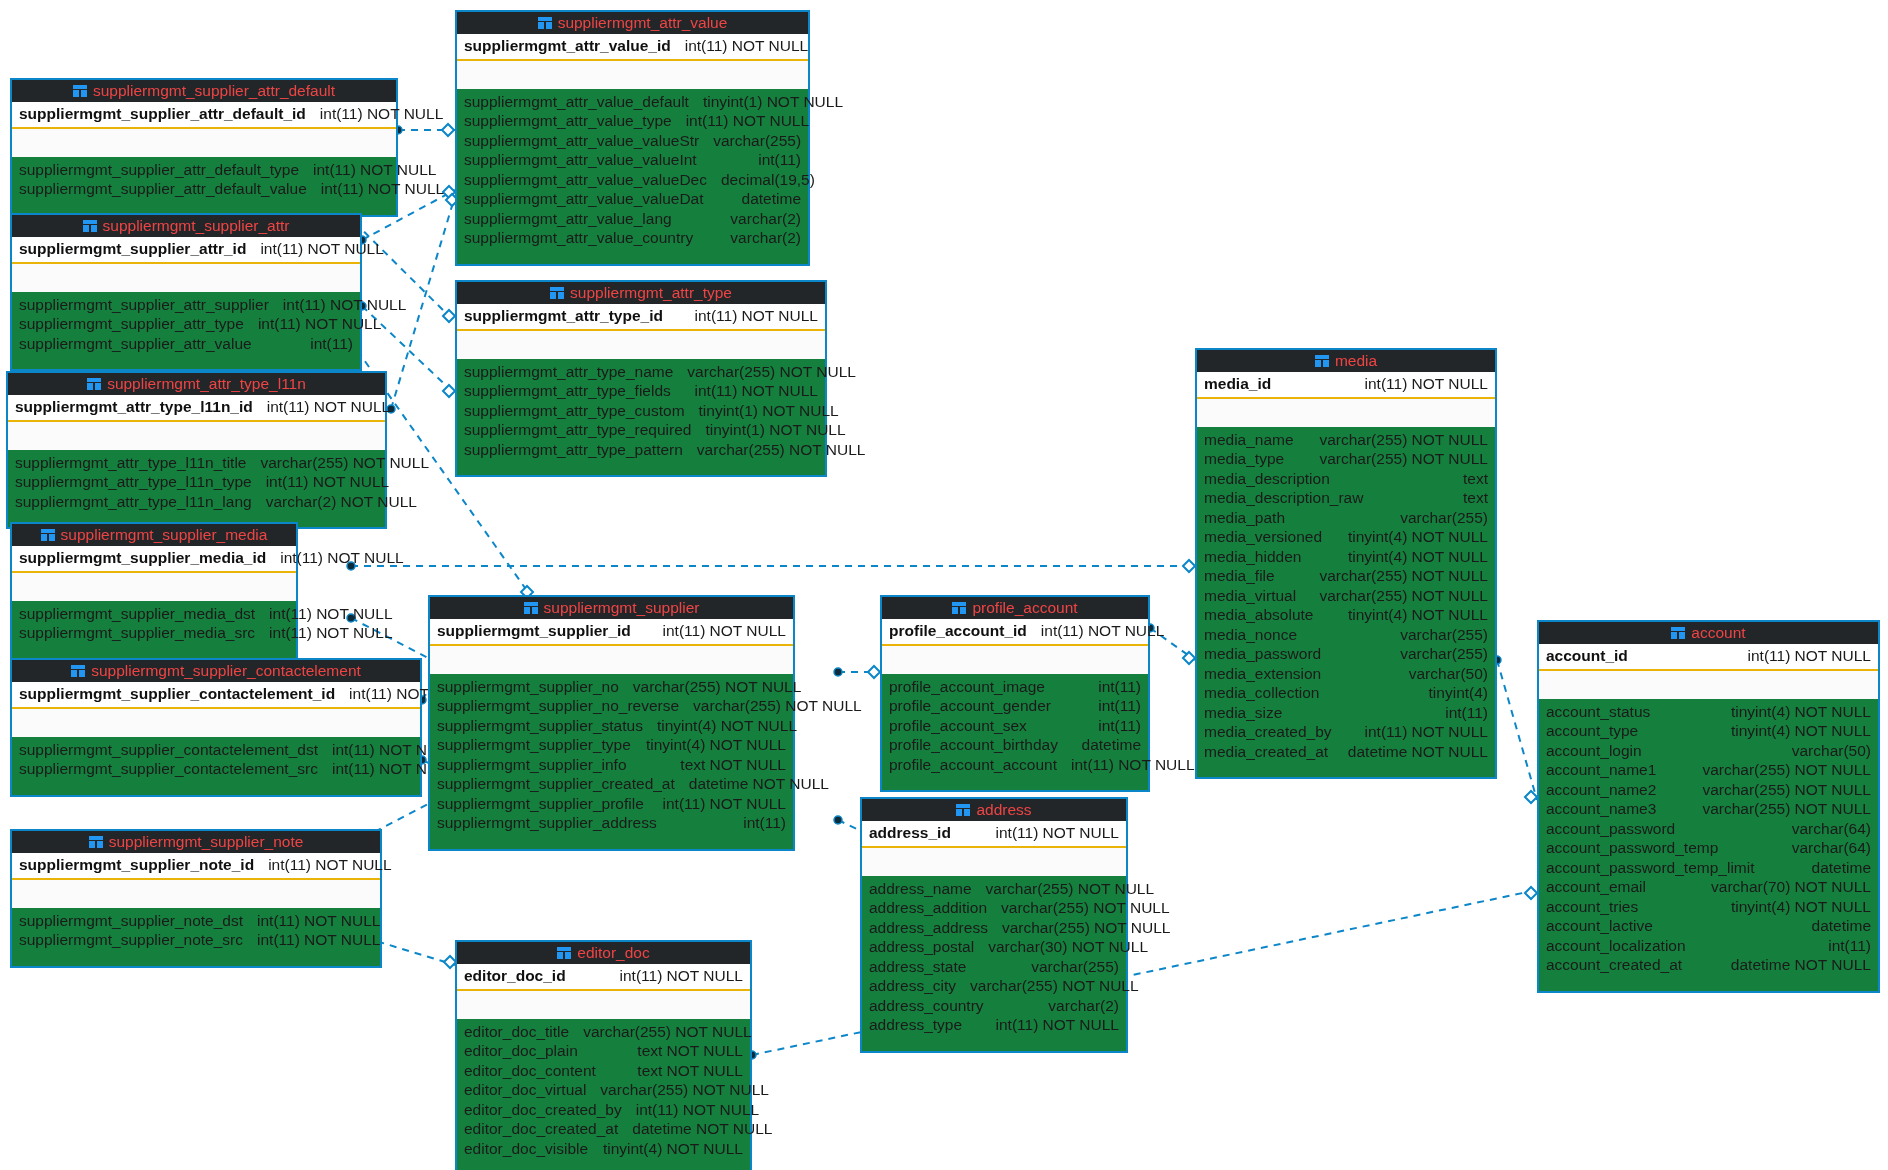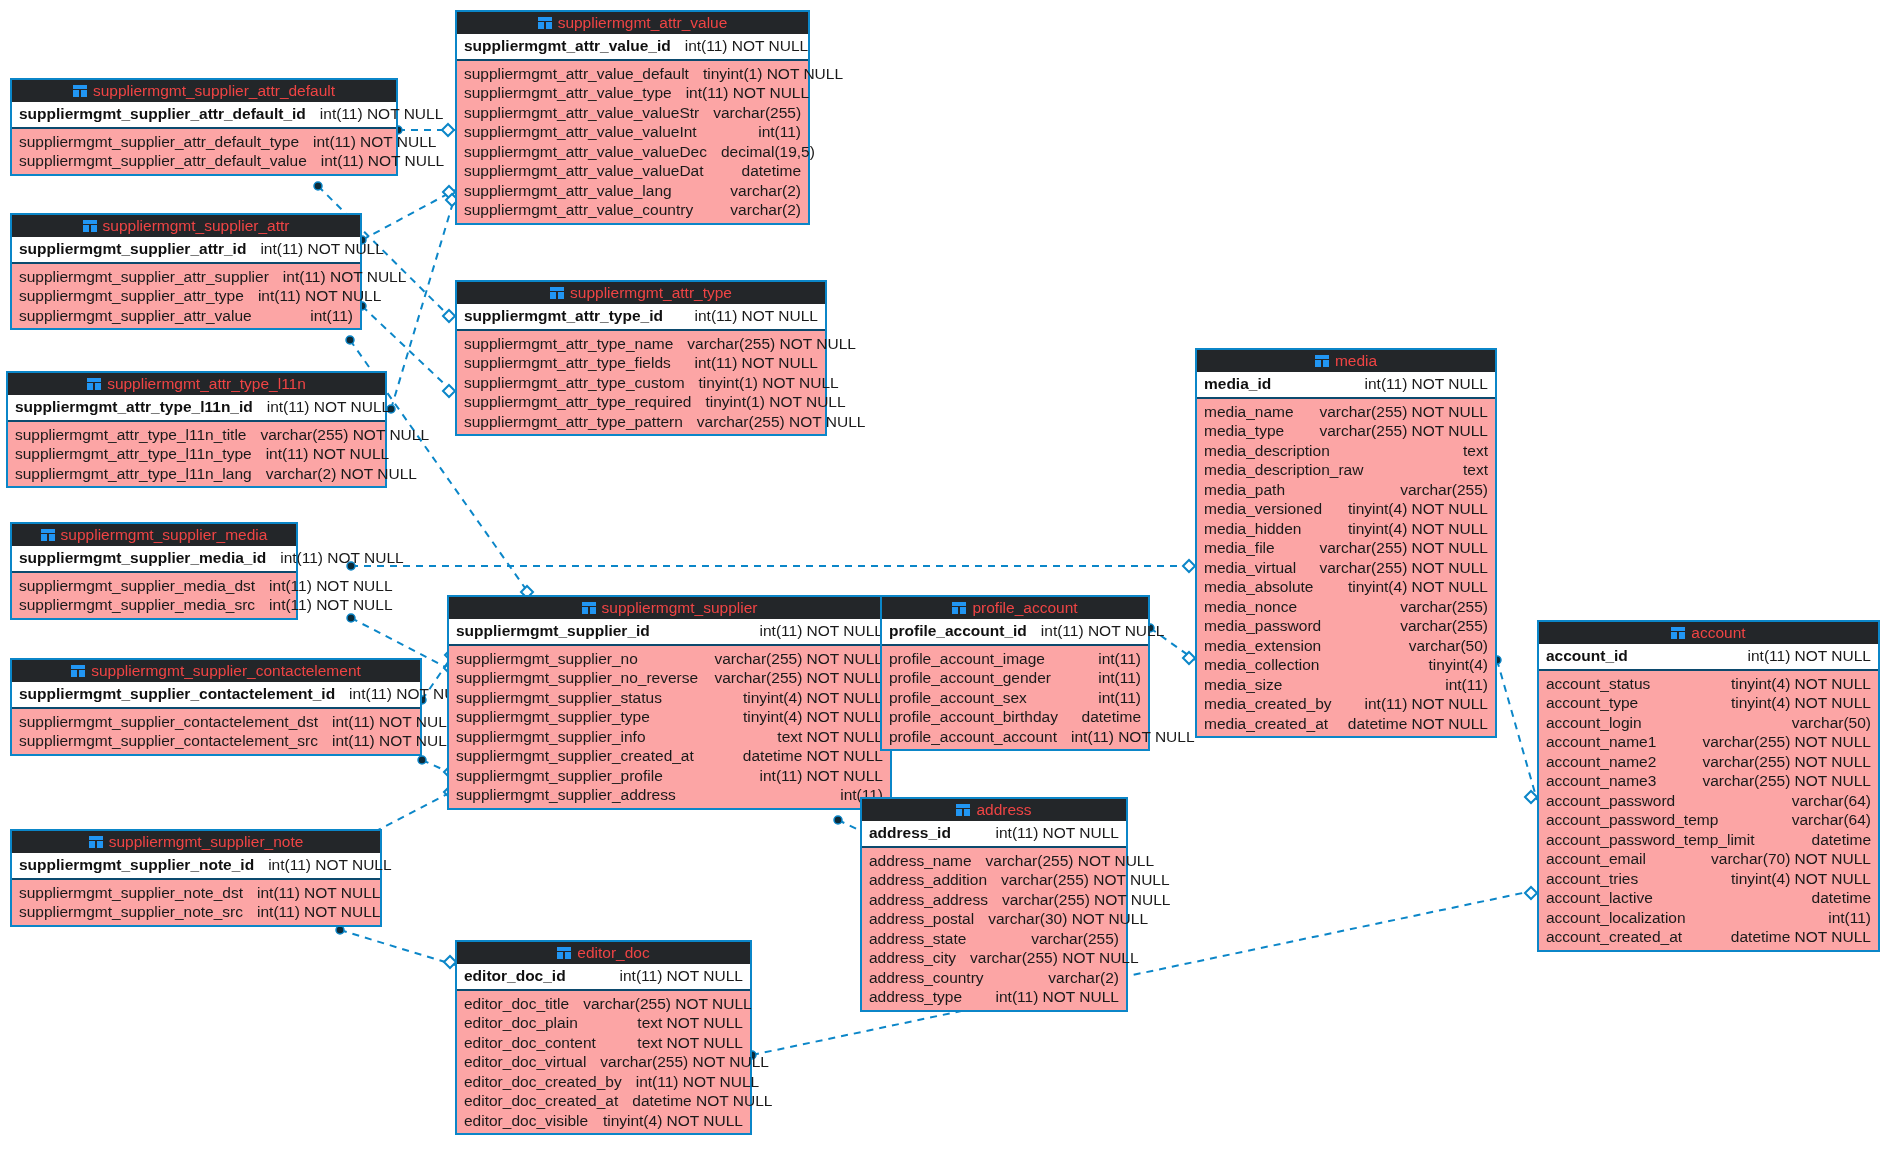--- a/index.html
+++ b/index.html
@@ -68,30 +68,31 @@
   .tbl-icon i.r3 { left:8px; top:5px; width:6px; height:7px; }
 
   .entity-title { display:inline-block; }
 
   .pk-row {
     display: flex;
     justify-content: space-between;
     align-items: center;
     gap: 14px;
     padding: 4px 7px 5px 7px;
-    border-bottom: 2px solid #0c4a6e;
+    border-bottom: 2px solid #eab308;
     background: #ffffff;
     white-space: nowrap;
   }
   .pk-row .fld { font-weight: bold; color: #101010; }
   .pk-row .typ { color: #1a1a1a; }
 
   .cols {
-    padding: 3px 0 3px 0;
-    background: #fca5a5;
+    padding: 3px 0 16px 0;
+    background: #15803d;
+    margin-top: 28px;
   }
   .col-row {
     display: flex;
     justify-content: space-between;
     align-items: center;
     gap: 14px;
     padding: 2px 7px 2px 7px;
     white-space: nowrap;
   }
   .col-row .fld { color: #1a1a1a; }
@@ -437,21 +438,21 @@
           <div class="col-row">
             <span class="fld">suppliermgmt_attr_type_required</span>
             <span class="typ">tinyint(1) NOT NULL</span>
           </div>
           <div class="col-row">
             <span class="fld">suppliermgmt_attr_type_pattern</span>
             <span class="typ">varchar(255) NOT NULL</span>
           </div>
         </div>
       </div>
-      <div class="entity" style="left: 447px; top: 595px; width: 445px;">
+      <div class="entity" style="left: 428px; top: 595px; width: 367px;">
         <div class="entity-header">
           <span class="tbl-icon">
             <i class="r1"></i>
             <i class="r2"></i>
             <i class="r3"></i>
           </span>
           <span class="entity-title">suppliermgmt_supplier</span>
         </div>
         <div class="pk-row">
           <span class="fld">suppliermgmt_supplier_id</span>

